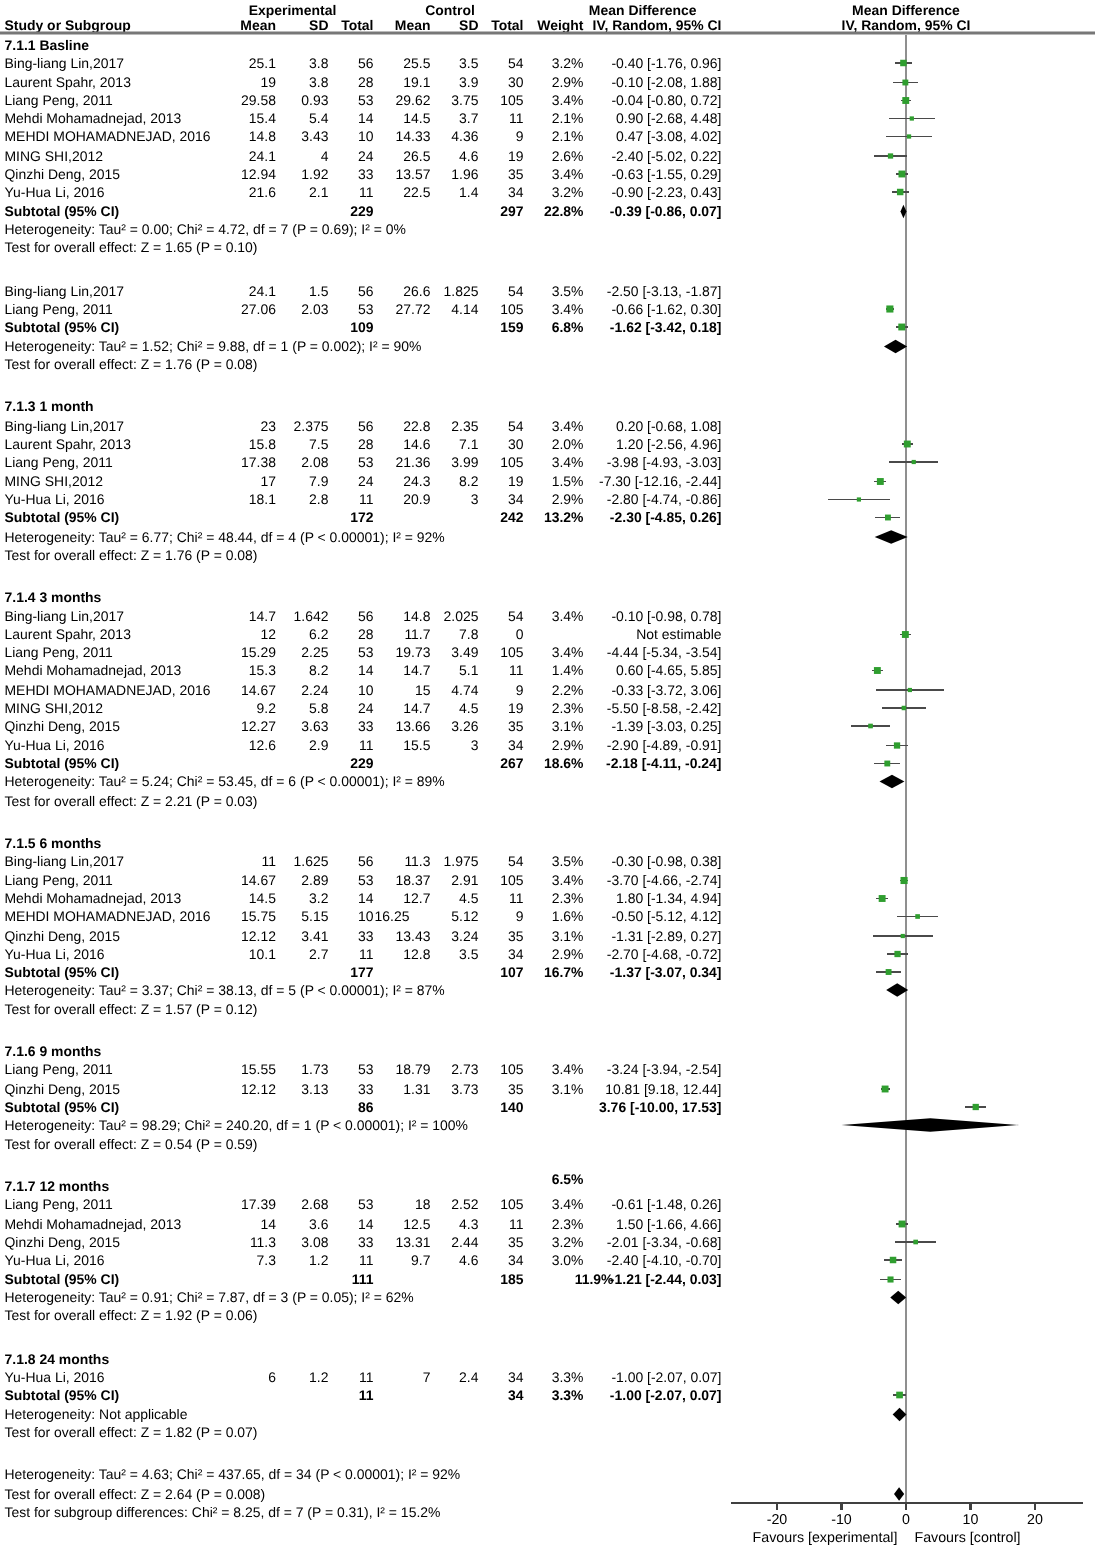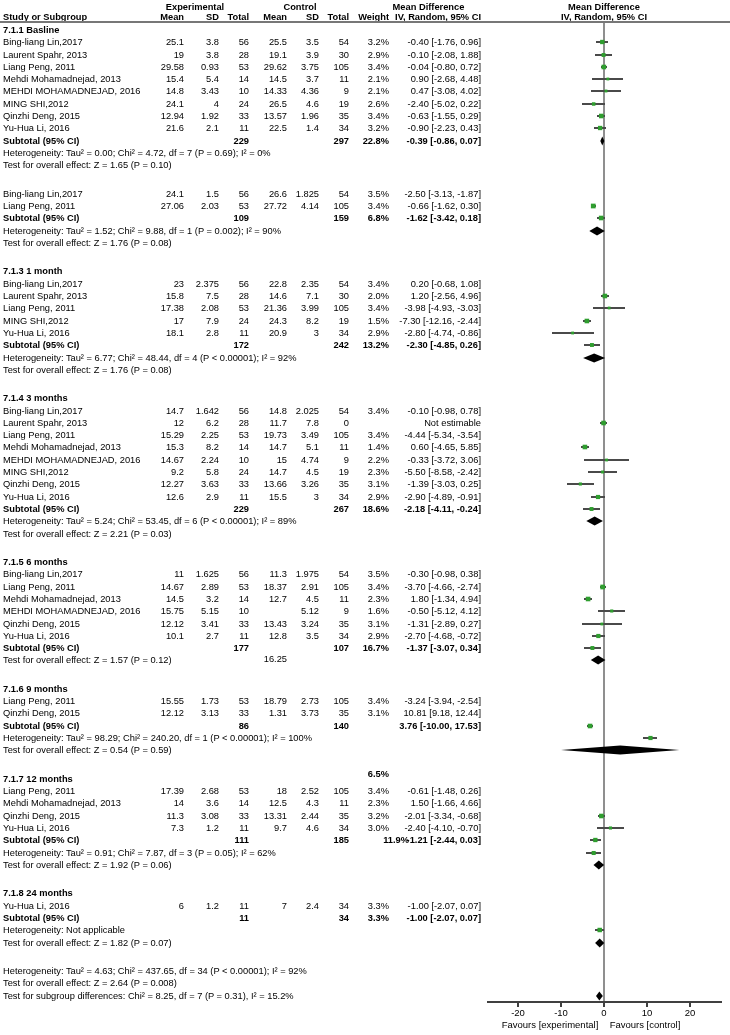--- a/index.html
+++ b/index.html
@@ -391,21 +391,21 @@
         <span class="c" style="right: 411px; width: 50px;">4.5</span>
         <span class="c" style="right: 381px; width: 50px;">11</span>
         <span class="c" style="right: 341px; width: 55px;">2.3%</span>
         <span class="c" style="right: 249px; width: 125px;">1.80 [-1.34, 4.94]</span>
       </div>
       <div class="row">
         <span class="nm">MEHDI MOHAMADNEJAD, 2016</span>
         <span class="c" style="right: 546px; width: 60px;">15.75</span>
         <span class="c" style="right: 511px; width: 50px;">5.15</span>
         <span class="c" style="right: 481px; width: 50px;">10</span>
-        <span class="c" style="right: 443px; width: 55px; margin-top: 48px;">16.25</span>
+        <span class="c" style="right: 457px; width: 55px;">16.25</span>
         <span class="c" style="right: 411px; width: 50px;">5.12</span>
         <span class="c" style="right: 381px; width: 50px;">9</span>
         <span class="c" style="right: 341px; width: 55px;">1.6%</span>
         <span class="c" style="right: 249px; width: 125px;">-0.50 [-5.12, 4.12]</span>
       </div>
       <div class="row">
         <span class="nm">Qinzhi Deng, 2015</span>
         <span class="c" style="right: 546px; width: 60px;">12.12</span>
         <span class="c" style="right: 511px; width: 50px;">3.41</span>
         <span class="c" style="right: 481px; width: 50px;">33</span>
@@ -425,20 +425,23 @@
         <span class="c" style="right: 381px; width: 50px;">34</span>
         <span class="c" style="right: 341px; width: 55px;">2.9%</span>
         <span class="c" style="right: 249px; width: 125px;">-2.70 [-4.68, -0.72]</span>
       </div>
       <div class="row">
         <span class="nm b">Subtotal (95% CI)</span>
         <span class="c b" style="right: 481px; width: 50px;">177</span>
         <span class="c b" style="right: 381px; width: 50px;">107</span>
         <span class="c b" style="right: 341px; width: 55px;">16.7%</span>
         <span class="c b" style="right: 249px; width: 125px;">-1.37 [-3.07, 0.34]</span>
+      </div>
+      <div class="row">
+        <span class="nm">Heterogeneity: Tau² = 3.37; Chi² = 38.13, df = 5 (P &lt; 0.00001); I² = 87%</span>
       </div>
       <div class="row">
         <span class="nm">Test for overall effect: Z = 1.57 (P = 0.12)</span>
       </div>
       <div class="row spacer"></div>
       <div class="row">
         <span class="nm b">7.1.6 9 months</span>
       </div>
       <div class="row">
         <span class="nm">Liang Peng, 2011</span>

